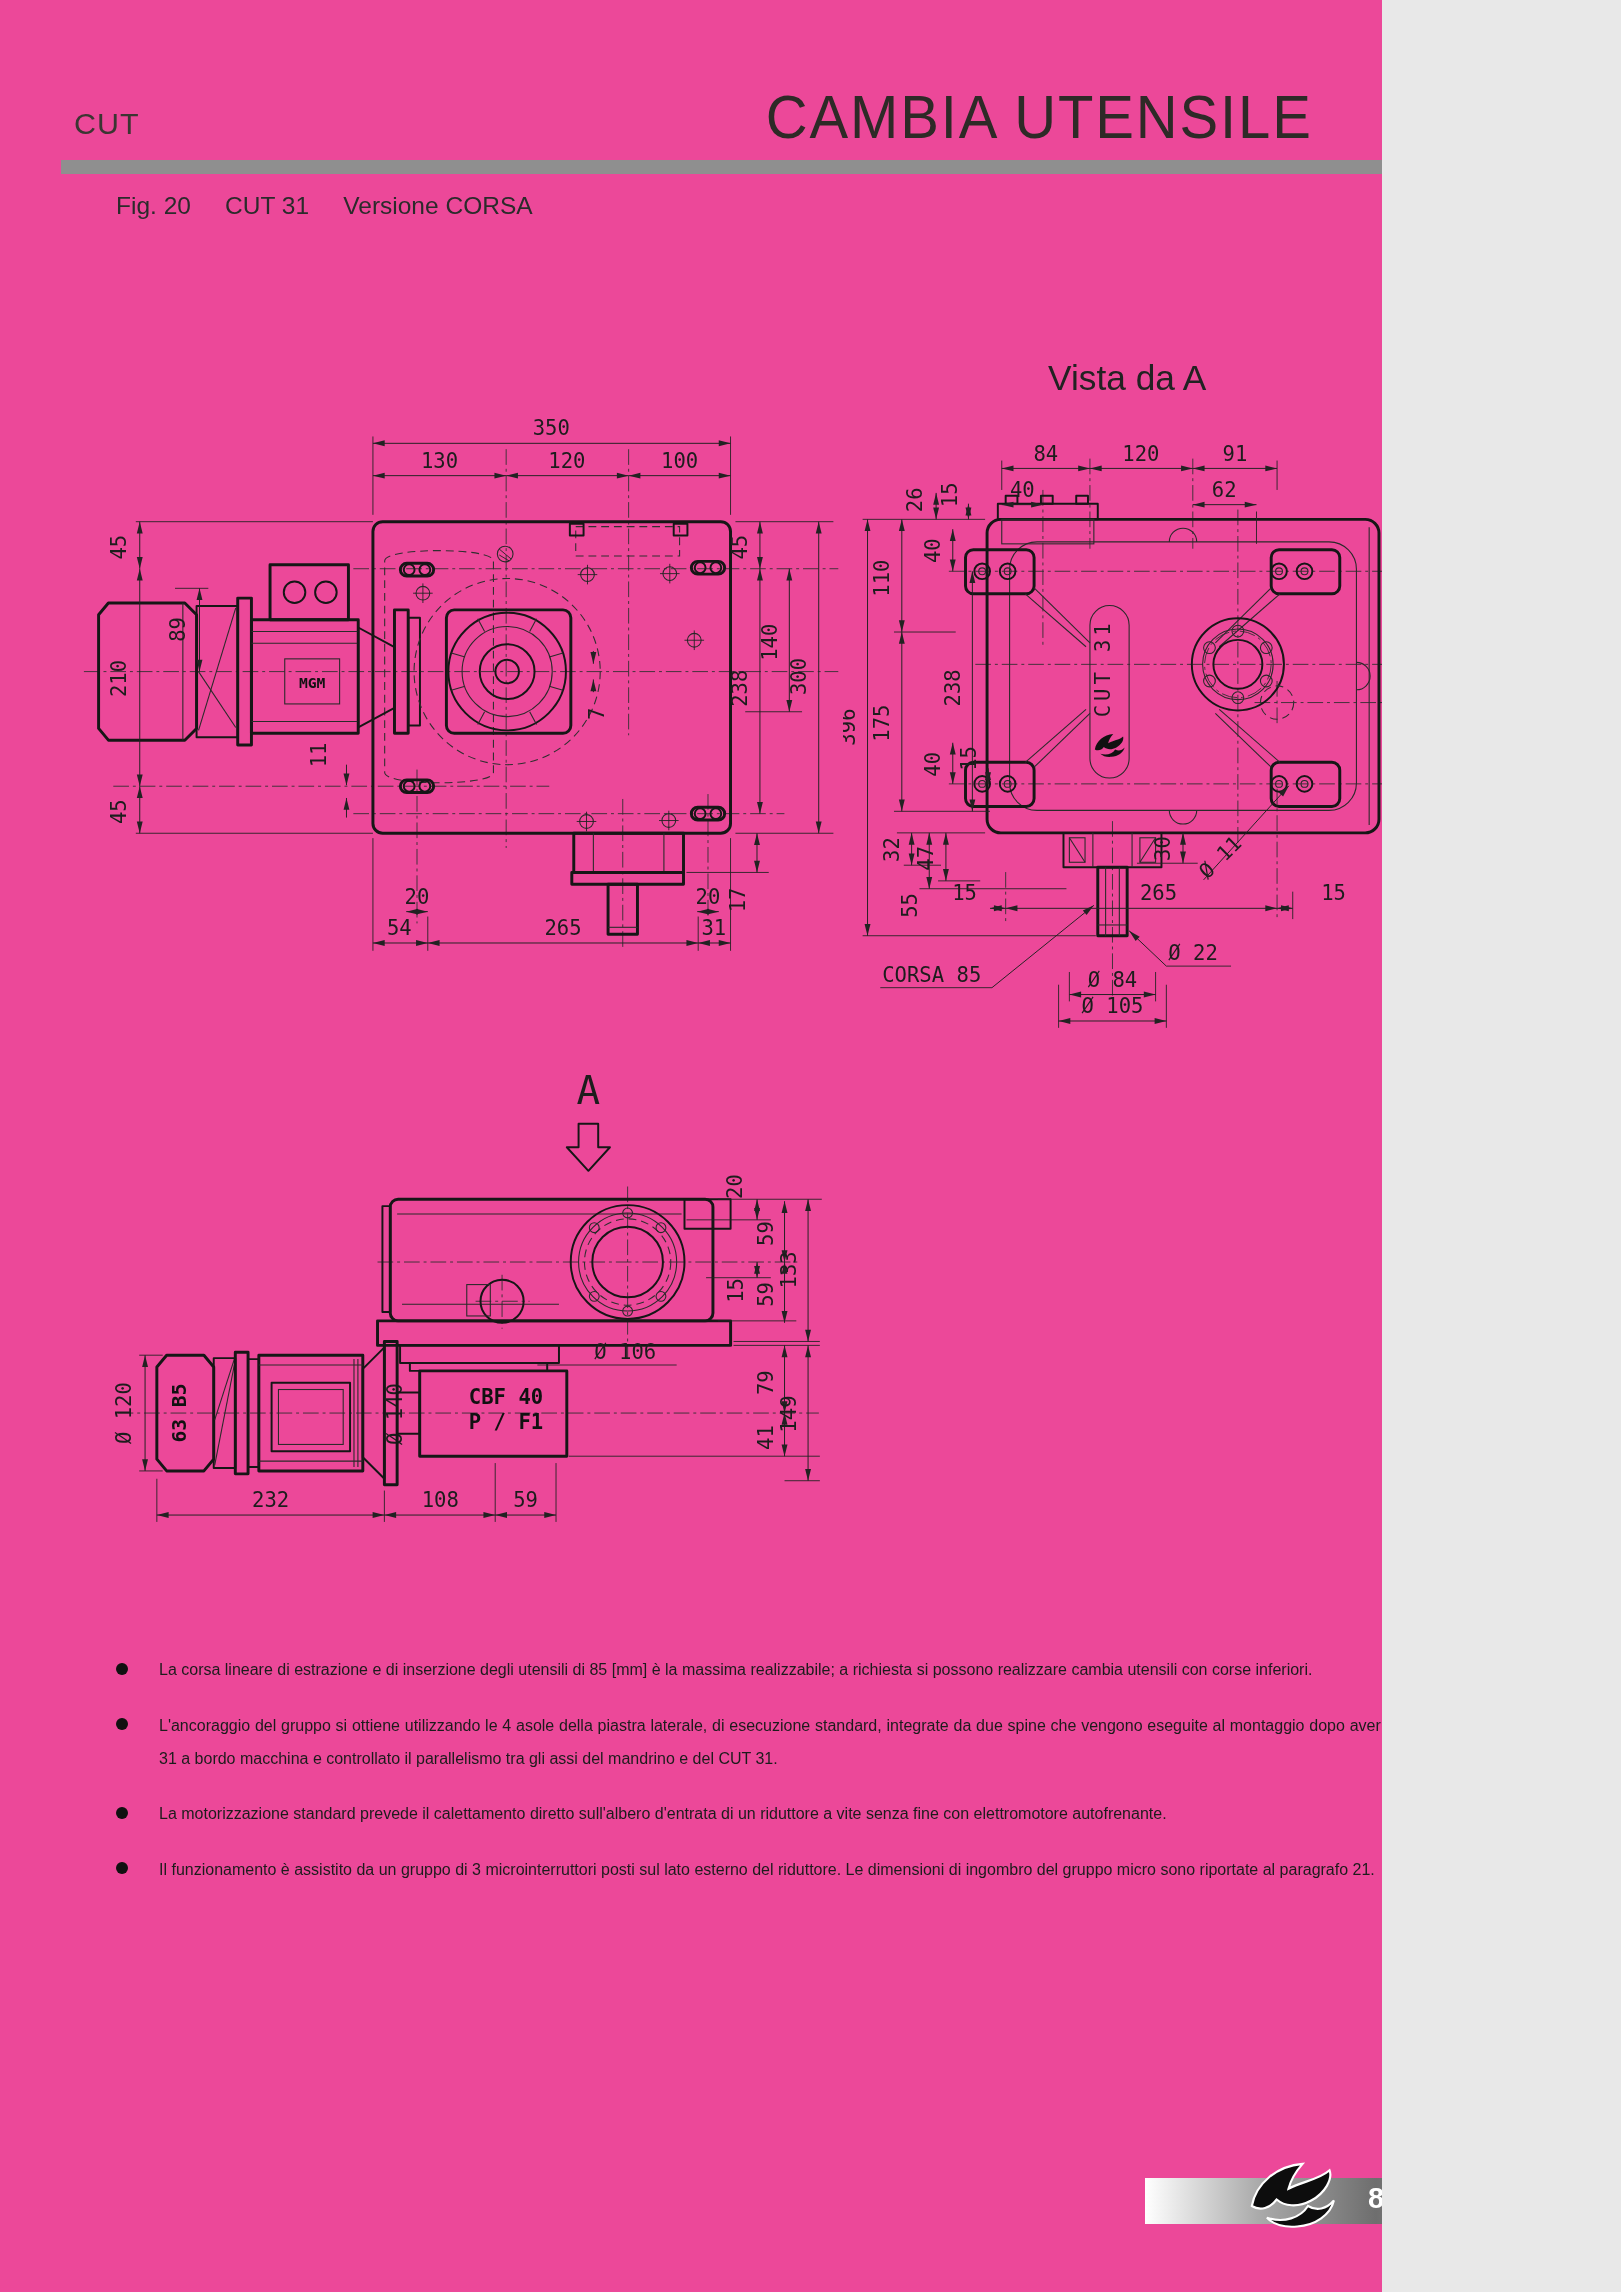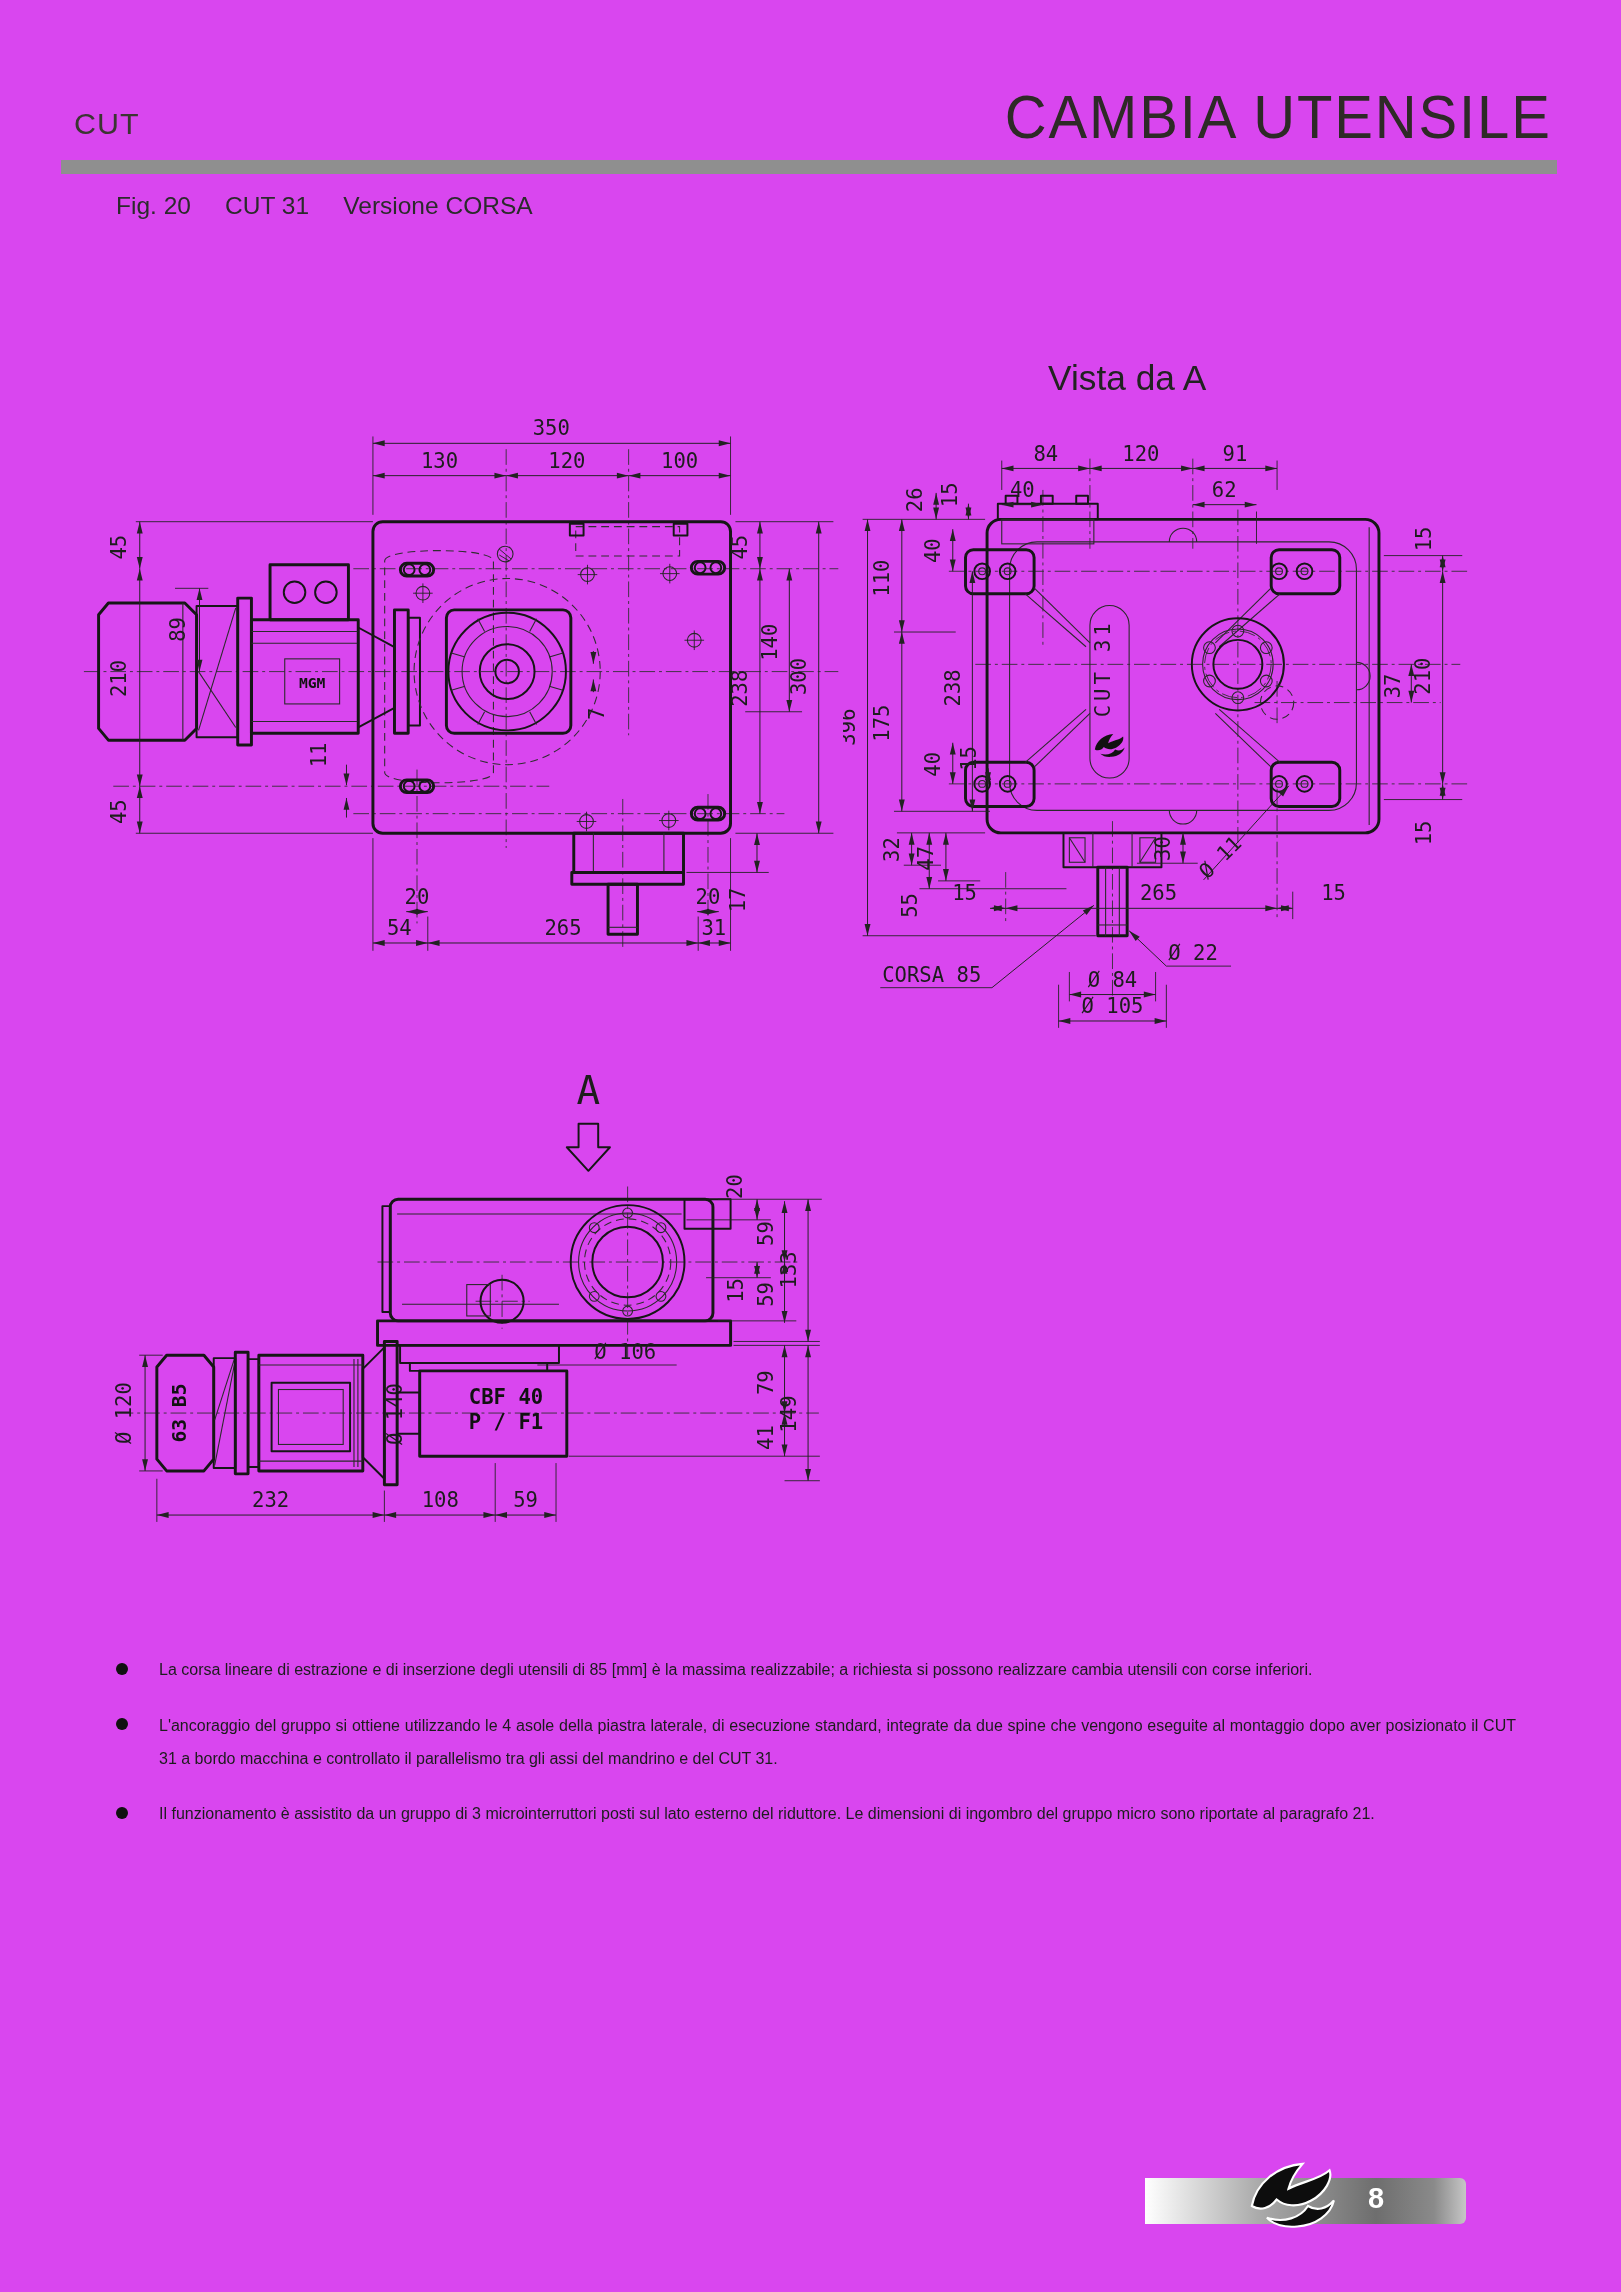--- a/index.html
+++ b/index.html
@@ -1,16 +1,16 @@
 <!DOCTYPE html>
 <html><head>
 <meta charset="utf-8">
 <style>
   html,body{margin:0;padding:0;background:#e8e8e8;}
-  #page{position:relative;width:1621px;height:2293px;background:#d946ef;overflow:hidden;
+  #page{position:relative;width:1382px;height:2293px;background:#ec4899;overflow:hidden;
         font-family:"Liberation Sans",sans-serif;color:#1c1c1c;}
   
   .hdr-section{position:absolute;left:74px;top:108px;font-size:29px;color:#3b3632;
                letter-spacing:1px;transform:scaleX(1.05);transform-origin:left;}
   .hdr-title{position:absolute;right:69px;top:82px;font-size:61px;color:#2e2a27;
              letter-spacing:2px;transform:scaleX(.95);transform-origin:right;white-space:nowrap;}
   .hdr-bar{position:absolute;left:61px;top:160px;width:1496px;height:13.7px;background:#8f8f8f;}
   .caption{position:absolute;left:116px;top:192px;font-size:24.5px;color:#2b2b2b;}
   .caption span{margin-right:27.4px;}
   
@@ -547,20 +547,24 @@
     <div class="note">
         <span class="dot"></span>
         <p>La corsa lineare di estrazione e di inserzione degli utensili di 85 [mm] è la massima realizzabile; a richiesta si possono realizzare cambia utensili con corse inferiori.</p>
       </div>
     <div class="note">
         <span class="dot"></span>
         <p>L'ancoraggio del gruppo si ottiene utilizzando le 4 asole della piastra laterale, di esecuzione standard, integrate da due spine che vengono eseguite al montaggio dopo aver posizionato il CUT 31 a bordo macchina e controllato il parallelismo tra gli assi  del mandrino e del CUT 31.</p>
       </div>
     <div class="note">
         <span class="dot"></span>
+        <p>La motorizzazione standard prevede il calettamento diretto sull'albero d'entrata di un riduttore a vite senza fine con elettromotore autofrenante.</p>
+      </div>
+    <div class="note">
+        <span class="dot"></span>
         <p>Il funzionamento è assistito da un gruppo di 3 microinterruttori posti sul lato esterno del riduttore. Le dimensioni di ingombro del gruppo micro sono riportate al paragrafo 21.</p>
       </div>
   </div>
 
   <div class="ftr-bar"></div>
   <svg class="ftr-logo" width="108" height="78" viewBox="0 0 100 70">
     <path d="M10,47 C14,26 33,10 57,8 C50,16 46,23 44,31 C57,24 72,23 82,14 C85,22 78,35 65,42 C52,49 40,47 33,41 C27,49 18,52 10,47 Z" fill="#0d0d0d" stroke="#ffffff" stroke-width="2"></path>
     <path d="M24,58 C40,63 55,58 62,47 C70,52 79,50 86,42 C83,55 69,65 52,66 C40,67 30,64 24,58 Z" fill="#0d0d0d" stroke="#ffffff" stroke-width="2"></path>
   </svg>
   <div class="ftr-page">8</div>

